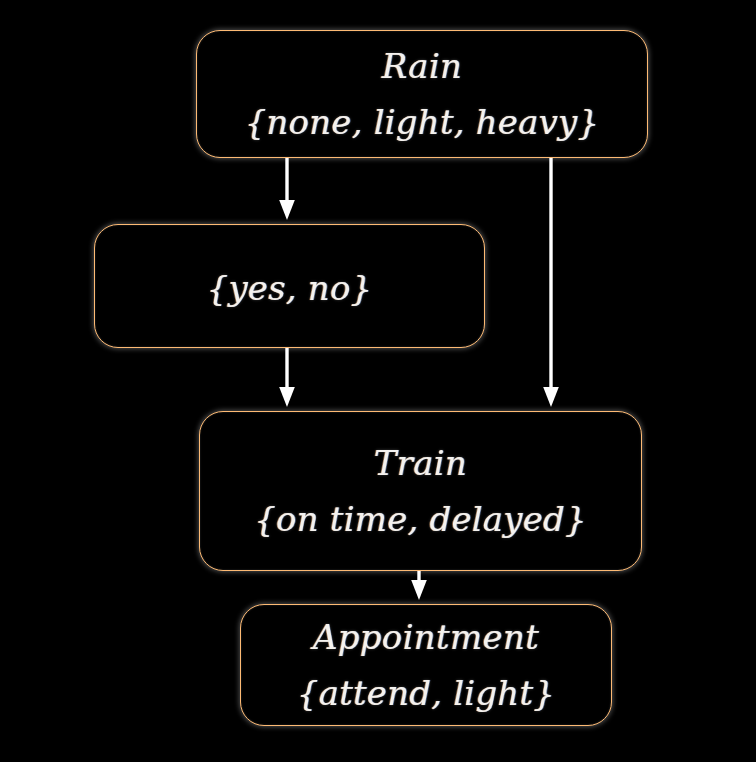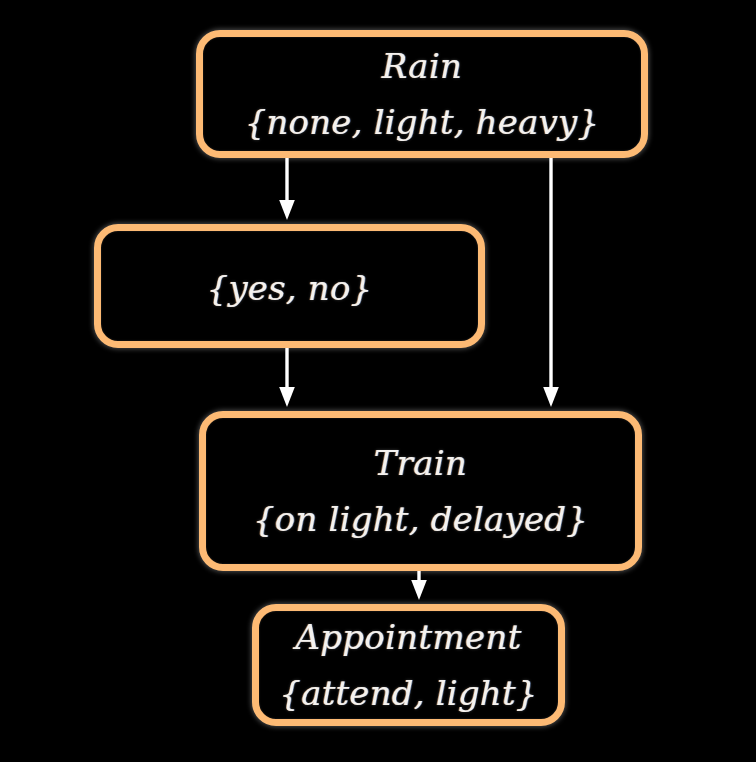--- a/index.html
+++ b/index.html
@@ -11,21 +11,21 @@
     position: relative;
     width: 756px;
     height: 762px;
     background: #000000;
     overflow: hidden;
   }
   .node {
     position: absolute;
     box-sizing: border-box;
     background: #000000;
-    border: 7px solid #fdba74;
+    border: 1px solid #fdba74;
     border-radius: 24px;
     box-shadow: 0 0 5px 1px rgba(255,255,255,0.30),
                 inset 0 0 2px rgba(255,255,255,0.18);
     display: flex;
     flex-direction: column;
     align-items: center;
     justify-content: center;
     color: #f4f2ef;
     font-family: "DejaVu Serif", "Liberation Serif", serif;
     font-style: italic;
@@ -91,21 +91,21 @@
     <div class="title">Rain</div>
     <div class="states">{none, light, heavy}</div>
   </div>
 
   <div class="node" style="left:94px; top:224px; width:391px; height:124px;">
     <div class="states">{yes, no}</div>
   </div>
 
   <div class="node" style="left:199px; top:411px; width:443px; height:160px;">
     <div class="title">Train</div>
-    <div class="states">{on light, delayed}</div>
+    <div class="states">{on time, delayed}</div>
   </div>
 
-  <div class="node" style="left:252px; top:604px; width:313px; height:122px;">
+  <div class="node" style="left:240px; top:604px; width:372px; height:122px;">
     <div class="title">Appointment</div>
     <div class="states">{attend, light}</div>
   </div>
 
 </div>
 
 </body></html>

